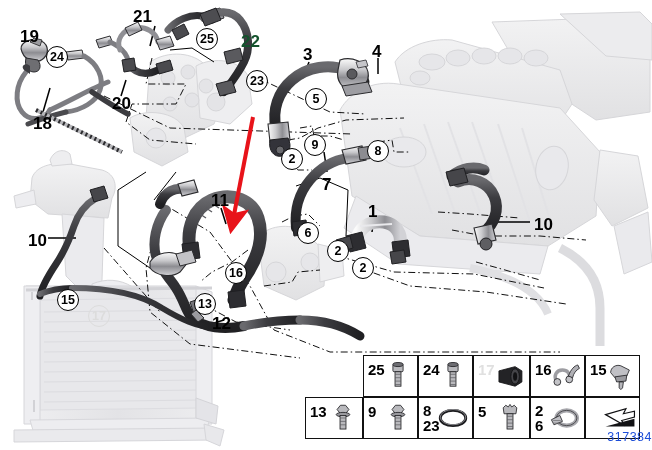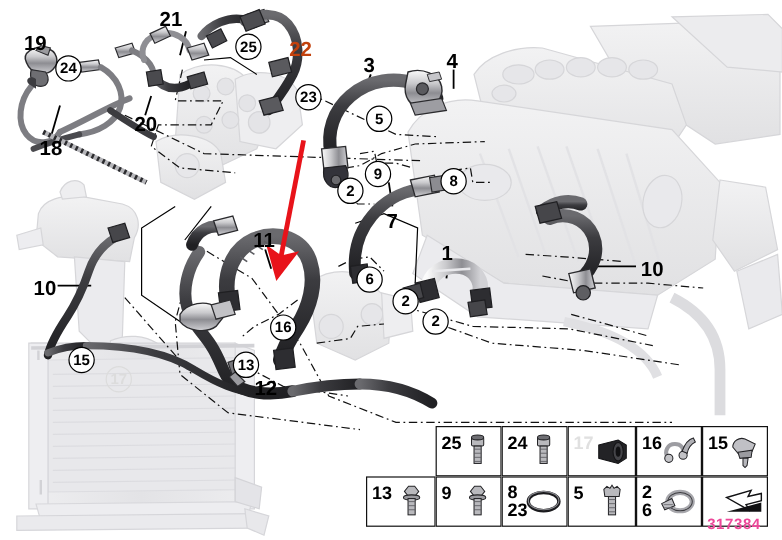--- a/index.html
+++ b/index.html
@@ -21,21 +21,21 @@
   .lbl{
     position:absolute;
     font-family:"Liberation Sans", sans-serif;
     font-weight:bold;
     font-size:17px;
     color:#000;
     line-height:1;
     white-space:nowrap;
     user-select:none;
   }
-  .lbl.ghost{ color:#c2410c; }
+  .lbl.ghost{ color:#14532d; }
   .circ{
     position:absolute;
     width:20px;height:20px;
     border:1.6px solid #000;
     border-radius:50%;
     background:#fff;
     color:#000;
     font-family:"Liberation Sans", sans-serif;
     font-weight:bold;
     font-size:12.5px;
@@ -60,26 +60,25 @@
     position:absolute;
     font-family:"Liberation Sans", sans-serif;
     font-weight:bold;
     font-size:15px;
     color:#000;
     line-height:1;
   }
   .lnum.ghost{color:#e0e0e0;}
   .dwg{
     position:absolute;
-    right:18px;bottom:6px;
+    right:0;bottom:6px;
     font-family:"Liberation Sans", sans-serif;
     font-size:12.5px;
     letter-spacing:.5px;
-    color:#ec4899;
-    font-weight:bold;
+    color:#1d4ed8;
   }
 </style>
 </head>
 <body>
 
 <div id="stage">
 
   <svg class="layer" viewBox="0 0 652 450">
     <defs>
       <linearGradient id="gGhost" x1="0" y1="0" x2="0" y2="1">

